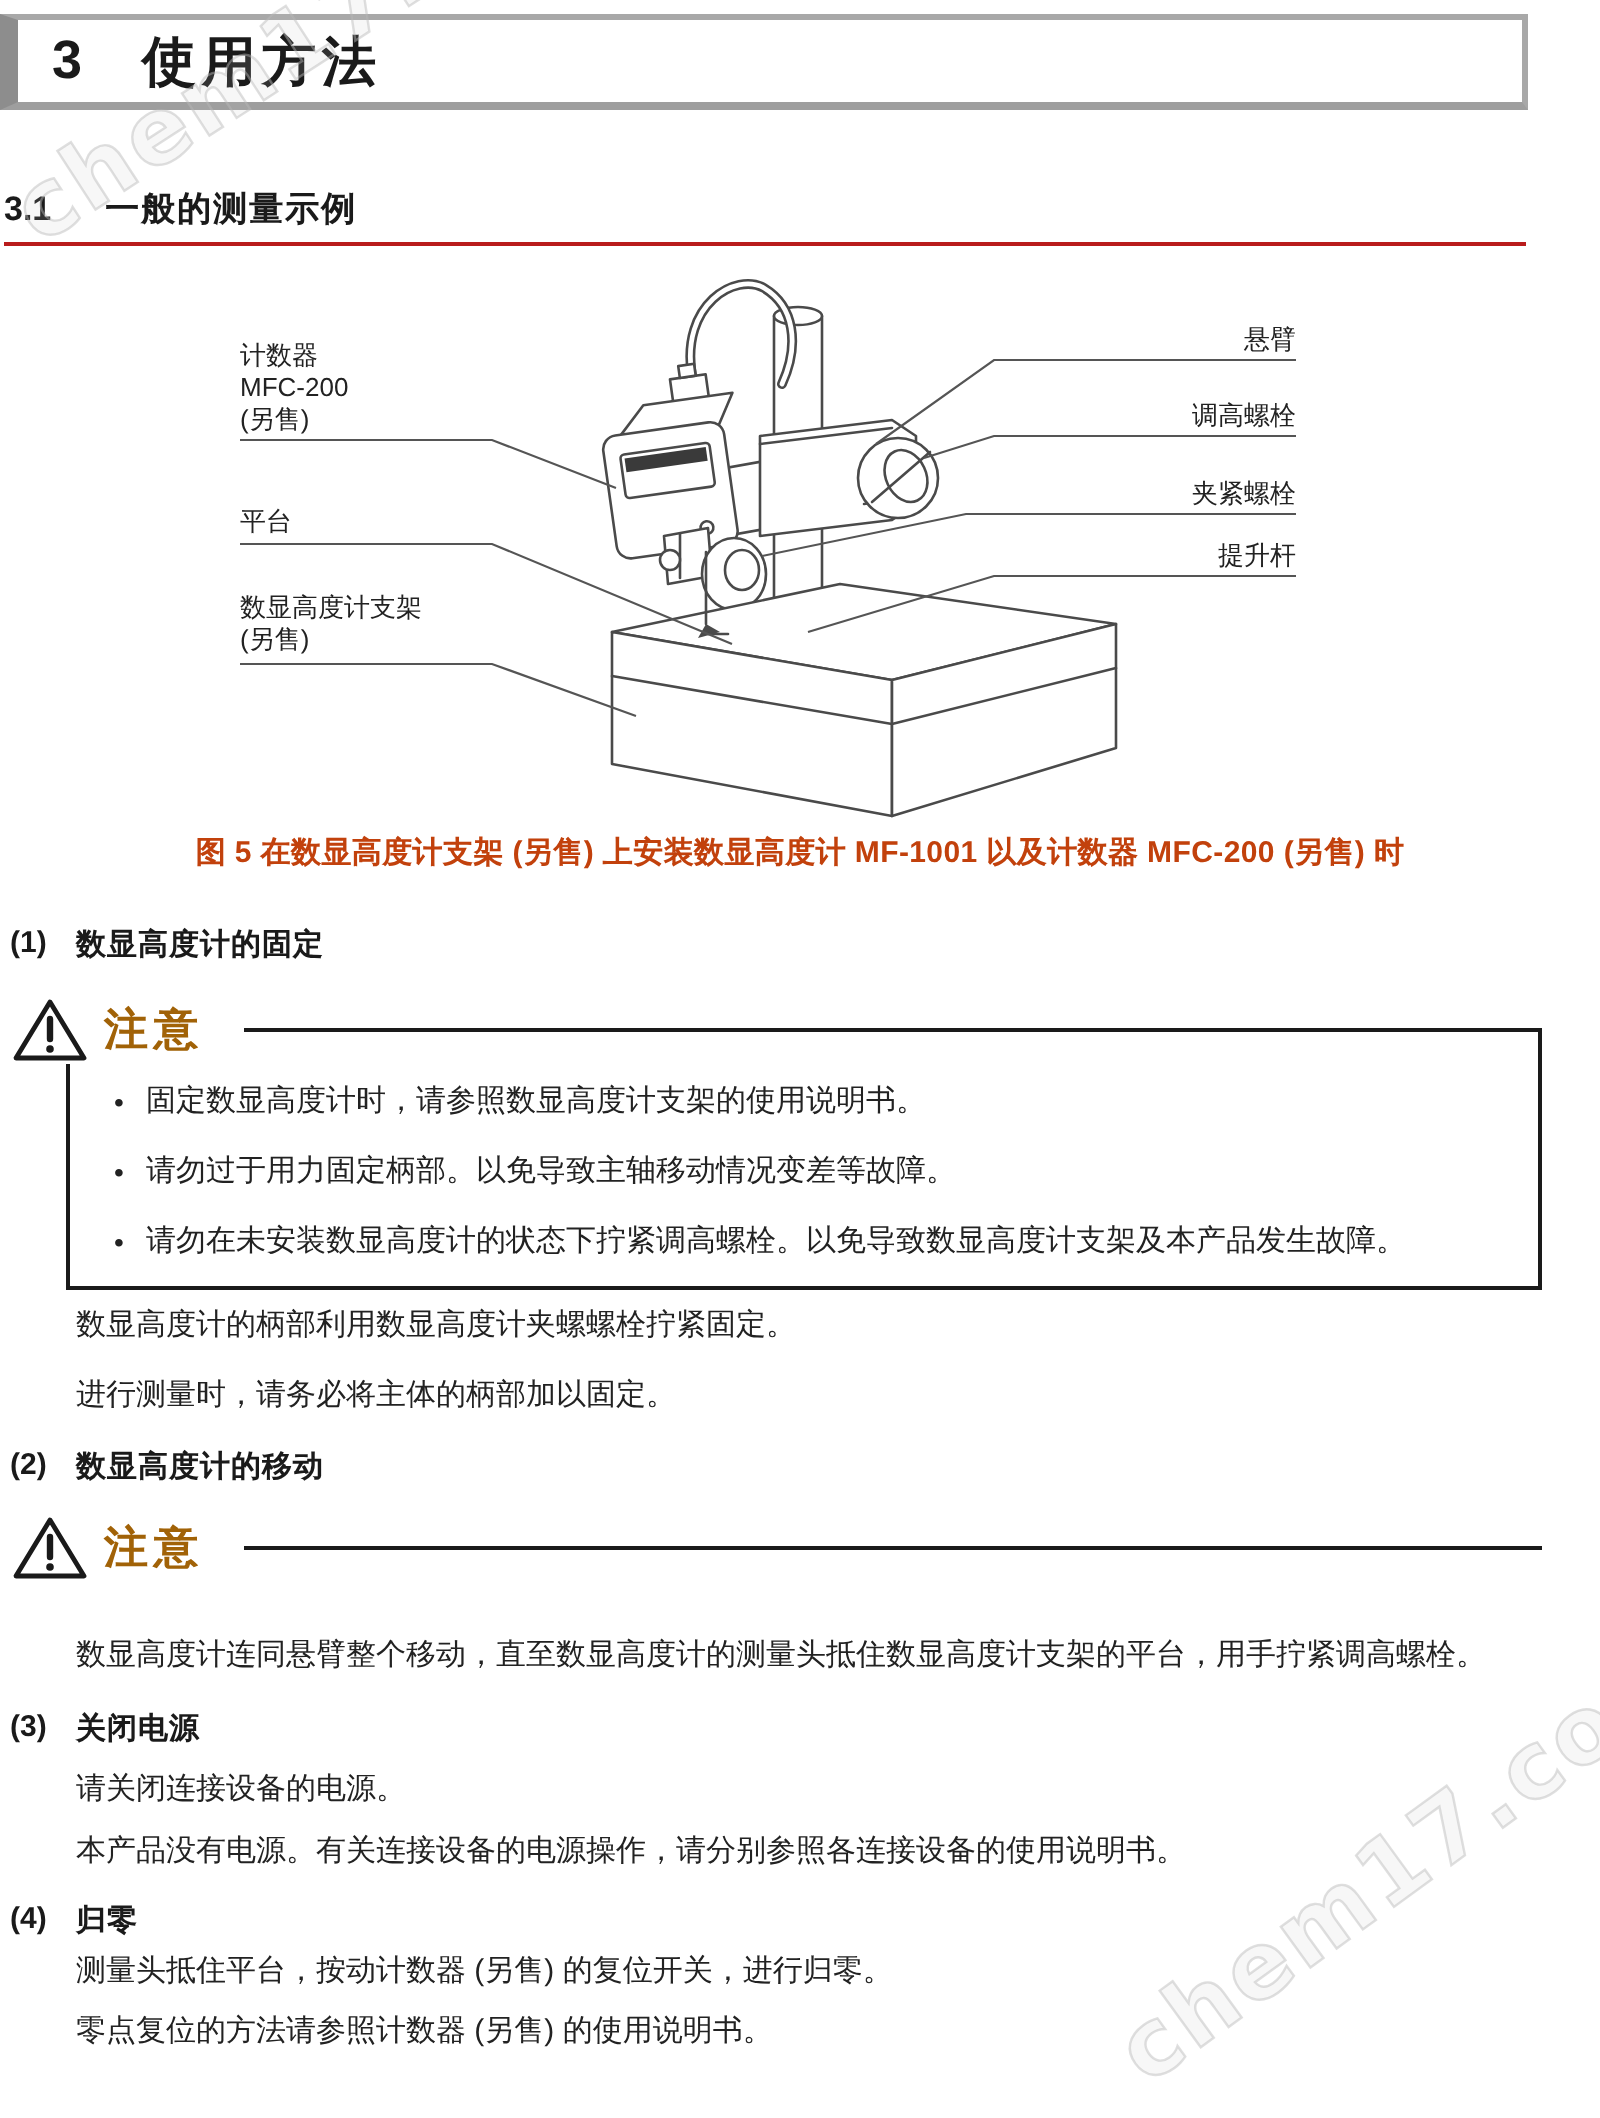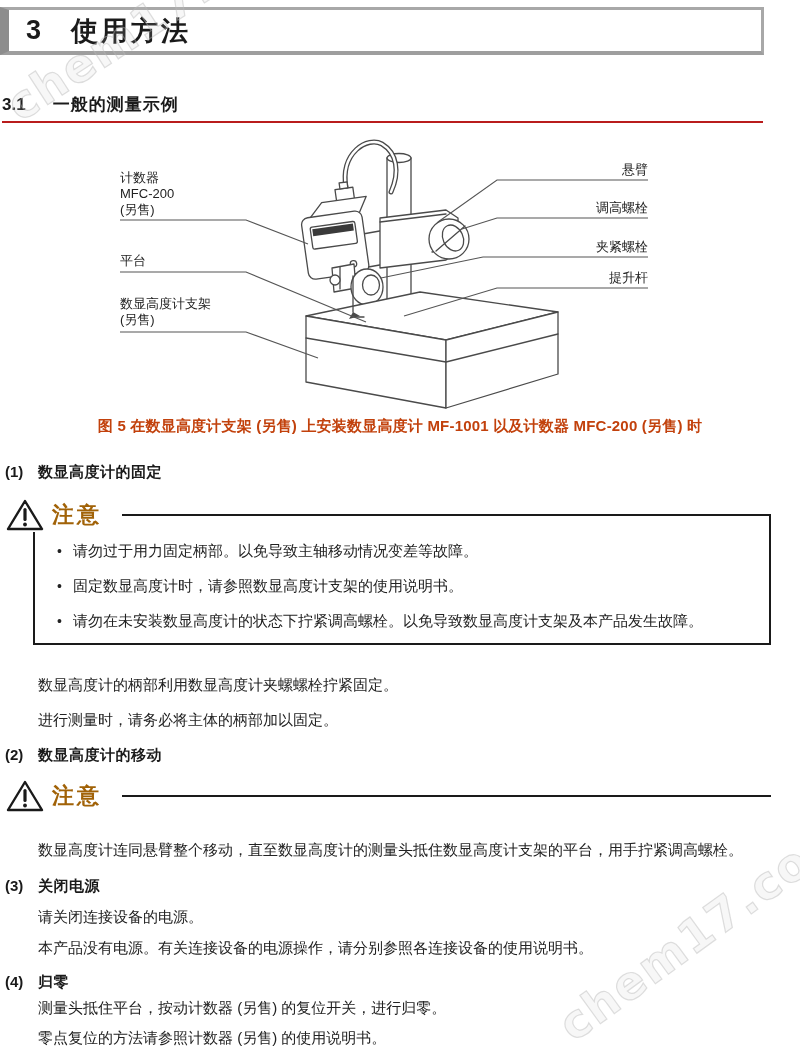--- a/index.html
+++ b/index.html
@@ -42,21 +42,21 @@
     margin-top:-19px;padding:26px 10px 8px 22px;position:relative;z-index:1;
   }
   .caution-body ul{list-style:none;margin:0;padding:0;}
   .caution-body li{
     font-size:15px;line-height:20px;margin:0 0 15px 0;padding-left:16px;position:relative;color:#222;
   }
   .caution-body li:last-child{margin-bottom:4px;}
   .caution-body li::before{content:"\2022";position:absolute;left:0;top:0;font-size:14px;}
   
   .para{margin:15px 28px 0 38px;font-size:15px;line-height:20px;color:#222;}
-  .mt13{margin-top:30px;} .mt25{margin-top:25px;} .mt16{margin-top:16px;} .mt12{margin-top:12px;}
+  .mt13{margin-top:8px;} .mt25{margin-top:25px;} .mt16{margin-top:16px;} .mt12{margin-top:12px;}
   .mt17{margin-top:17px;} .mt11{margin-top:11px;} .mt15{margin-top:15px;} .mt6{margin-top:6px;} .mt10{margin-top:10px;}
   
   .dline{stroke:#4a4a4a;stroke-width:1.3;fill:none;stroke-linejoin:round;stroke-linecap:round;}
   .dfill{stroke:#4a4a4a;stroke-width:1.3;fill:#fff;stroke-linejoin:round;}
   .leader{stroke:#555;stroke-width:1.1;fill:none;}
   .dlabel{font-size:13px;fill:#222;}
   
   .watermark{
     position:absolute;font-weight:bold;letter-spacing:2px;pointer-events:none;z-index:5;
     color:rgba(200,200,200,0.14);-webkit-text-stroke:1.2px rgba(185,185,185,0.45);
@@ -171,22 +171,22 @@
         <path d="M19 3 L36 31 H2 Z" fill="#fff" stroke="#1a1a1a" stroke-width="2.4" stroke-linejoin="round"></path>
         <path d="M19 11.5 V21.5" stroke="#1a1a1a" stroke-width="3.2" stroke-linecap="round"></path>
         <circle cx="19" cy="26.5" r="1.9" fill="#1a1a1a"></circle>
       </svg>
     </span>
     <span class="caution-word">注意</span>
     <span class="caution-rule"></span>
   </div>
   <div class="caution-body">
     <ul>
+      <li>固定数显高度计时，请参照数显高度计支架的使用说明书。</li>
       <li>请勿过于用力固定柄部。以免导致主轴移动情况变差等故障。</li>
-      <li>固定数显高度计时，请参照数显高度计支架的使用说明书。</li>
       <li>请勿在未安装数显高度计的状态下拧紧调高螺栓。以免导致数显高度计支架及本产品发生故障。</li>
     </ul>
   </div>
 </div>
 
 <div class="para mt13">数显高度计的柄部利用数显高度计夹螺螺栓拧紧固定。</div>
 <div class="para">进行测量时，请务必将主体的柄部加以固定。</div>
 
 <div class="sub-heading mt16">
   <span class="sub-num">(2)</span>

